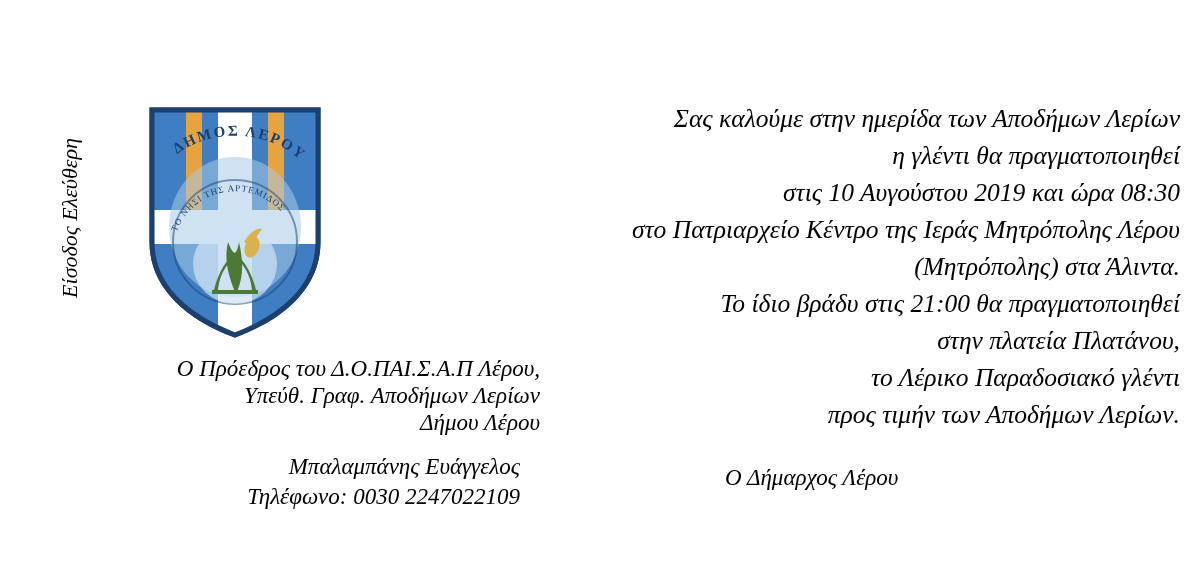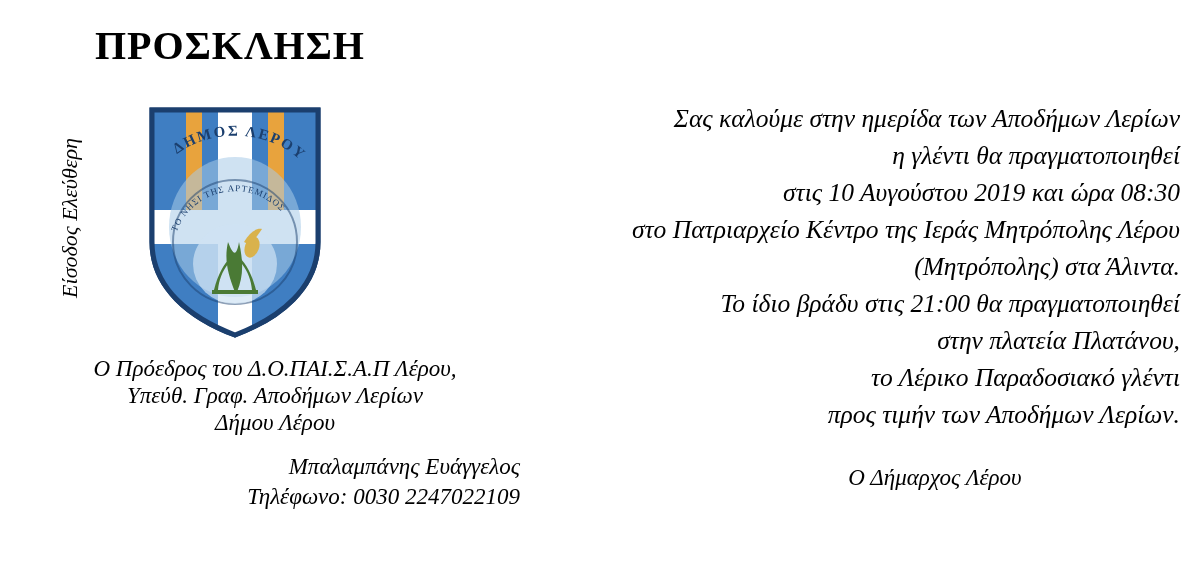--- a/index.html
+++ b/index.html
@@ -71,21 +71,21 @@
   .body-text .line {
     display: block;
   }
 
   
   .left-sign {
     position: absolute;
     left: 10px;
     top: 355px;
     width: 530px;
-    text-align: center;
+    text-align: right;
     font-style: italic;
     font-size: 23px;
     line-height: 27px;
   }
   .left-sign .line { display: block; white-space: nowrap; }
 
   
   .contact {
     position: absolute;
     left: 40px;
@@ -97,33 +97,31 @@
     line-height: 30px;
   }
   .contact .line { display: block; white-space: nowrap; }
 
   
   .right-sign {
     position: absolute;
     right: 55px;
     top: 462px;
     width: 420px;
-    text-align: center;
     font-style: italic;
     font-size: 23px;
     line-height: 32px;
   }
   .right-sign .line { display: block; white-space: nowrap; }
 </style>
 </head>
 <body>
 
 <div id="invitation">
 
-  <div class="title">ΠΡΟΣΚΛΗΣΗ</div>
 
   <div class="vertical-note">Είσοδος Ελεύθερη</div>
 
   <div class="crest">
     <svg viewBox="0 0 190 250" width="190" height="250" aria-hidden="true">
       <defs>
         <clipPath id="shieldClip">
           <path d="M12,18 L178,18 L178,150 C178,196 140,226 95,243 C50,226 12,196 12,150 Z"></path>
         </clipPath>
       </defs>

